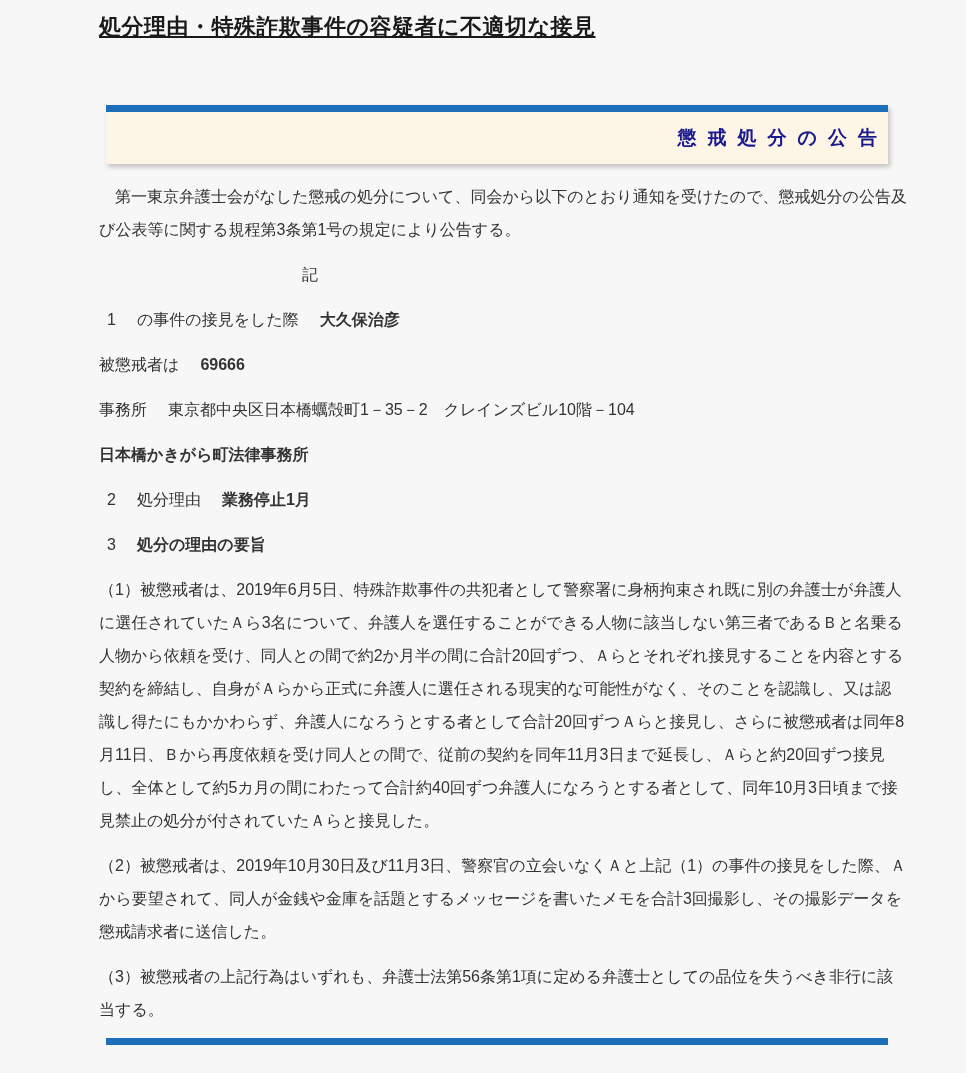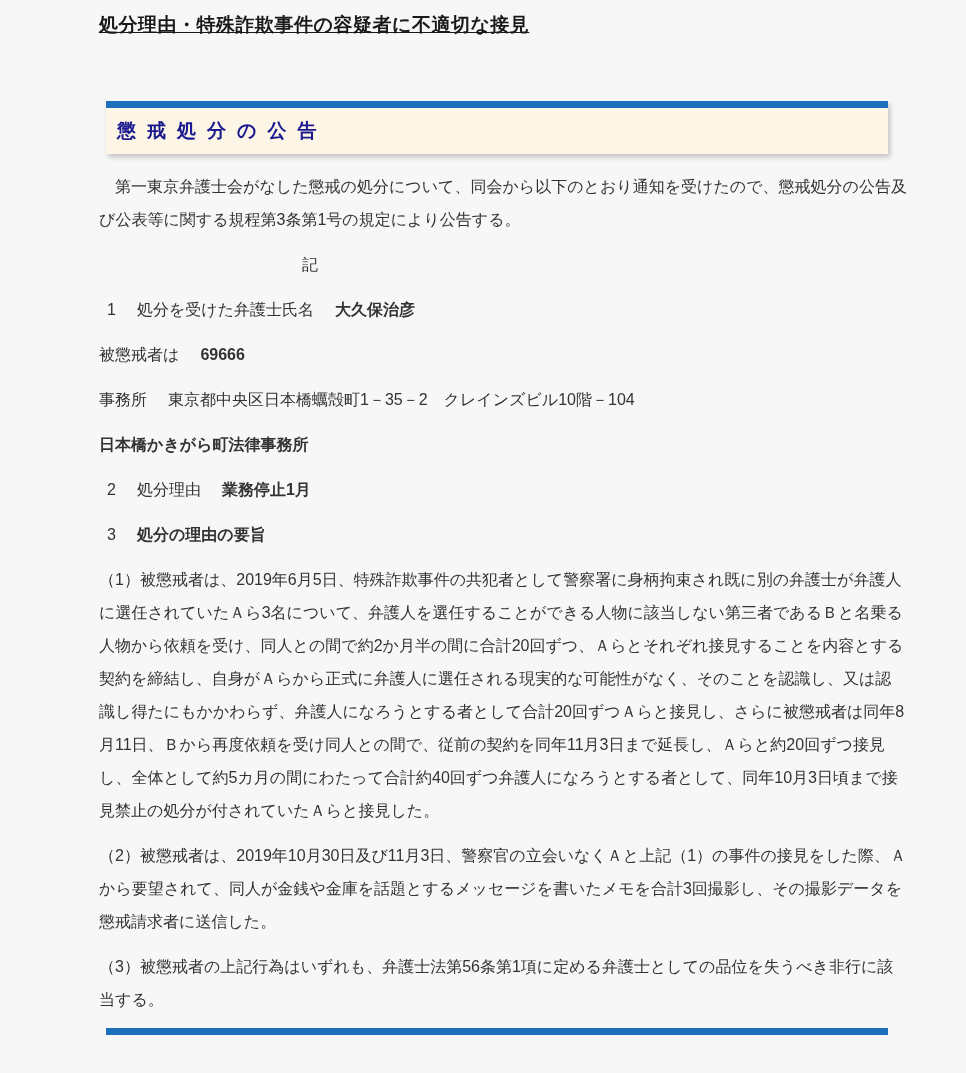--- a/index.html
+++ b/index.html
@@ -14,43 +14,43 @@
     font-family: "Liberation Sans", "DejaVu Sans", sans-serif;
     color: #333333;
   }
   .content {
     margin-left: 99px;
     width: 808px;
   }
   
   .page-title {
     margin: 12px 0 0 0;
-    font-size: 19px;
+    font-size: 22px;
     font-weight: bold;
     color: #1a1a1a;
     text-decoration: underline;
     letter-spacing: 0.5px;
   }
   
   .banner-wrap {
     margin-top: 63px;
     margin-left: 7px;
     width: 782px;
     box-shadow: 2px 3px 5px rgba(0,0,0,0.22);
   }
   .banner-bar {
     height: 7px;
     background: #1d6fba;
   }
   .banner-body {
     background: #fdf5e6;
-    height: 46px;
+    height: 52px;
     display: flex;
     align-items: center;
-    justify-content: flex-start;
+    justify-content: flex-end;
   }
   .banner-heading {
     color: #1a1a8e;
     font-size: 19px;
     font-weight: bold;
     letter-spacing: 11px;
     text-indent: 11px;
   }
   
   .body-text p {
@@ -98,21 +98,21 @@
     </div>
   </div>
 
   <div class="body-text">
 
     <p>　第一東京弁護士会がなした懲戒の処分について、同会から以下のとおり通知を受けたので、懲戒処分の公告及び公表等に関する規程第3条第1号の規定により公告する。</p>
 
     <p class="record-marker">記</p>
 
     <p class="row">
-      <span class="num">1</span><span class="lbl">処分を受けた弁護士氏名</span><b>大久保治彦</b>
+      <span class="num">1</span><span class="lbl">の事件の接見をした際</span><b>大久保治彦</b>
     </p>
 
     <p class="row">
       <span class="lbl">被懲戒者は</span><b>69666</b>
     </p>
 
     <p class="row">
       <span class="lbl">事務所</span><span>東京都中央区日本橋蠣殻町1－35－2　クレインズビル10階－104</span>
     </p>
 

